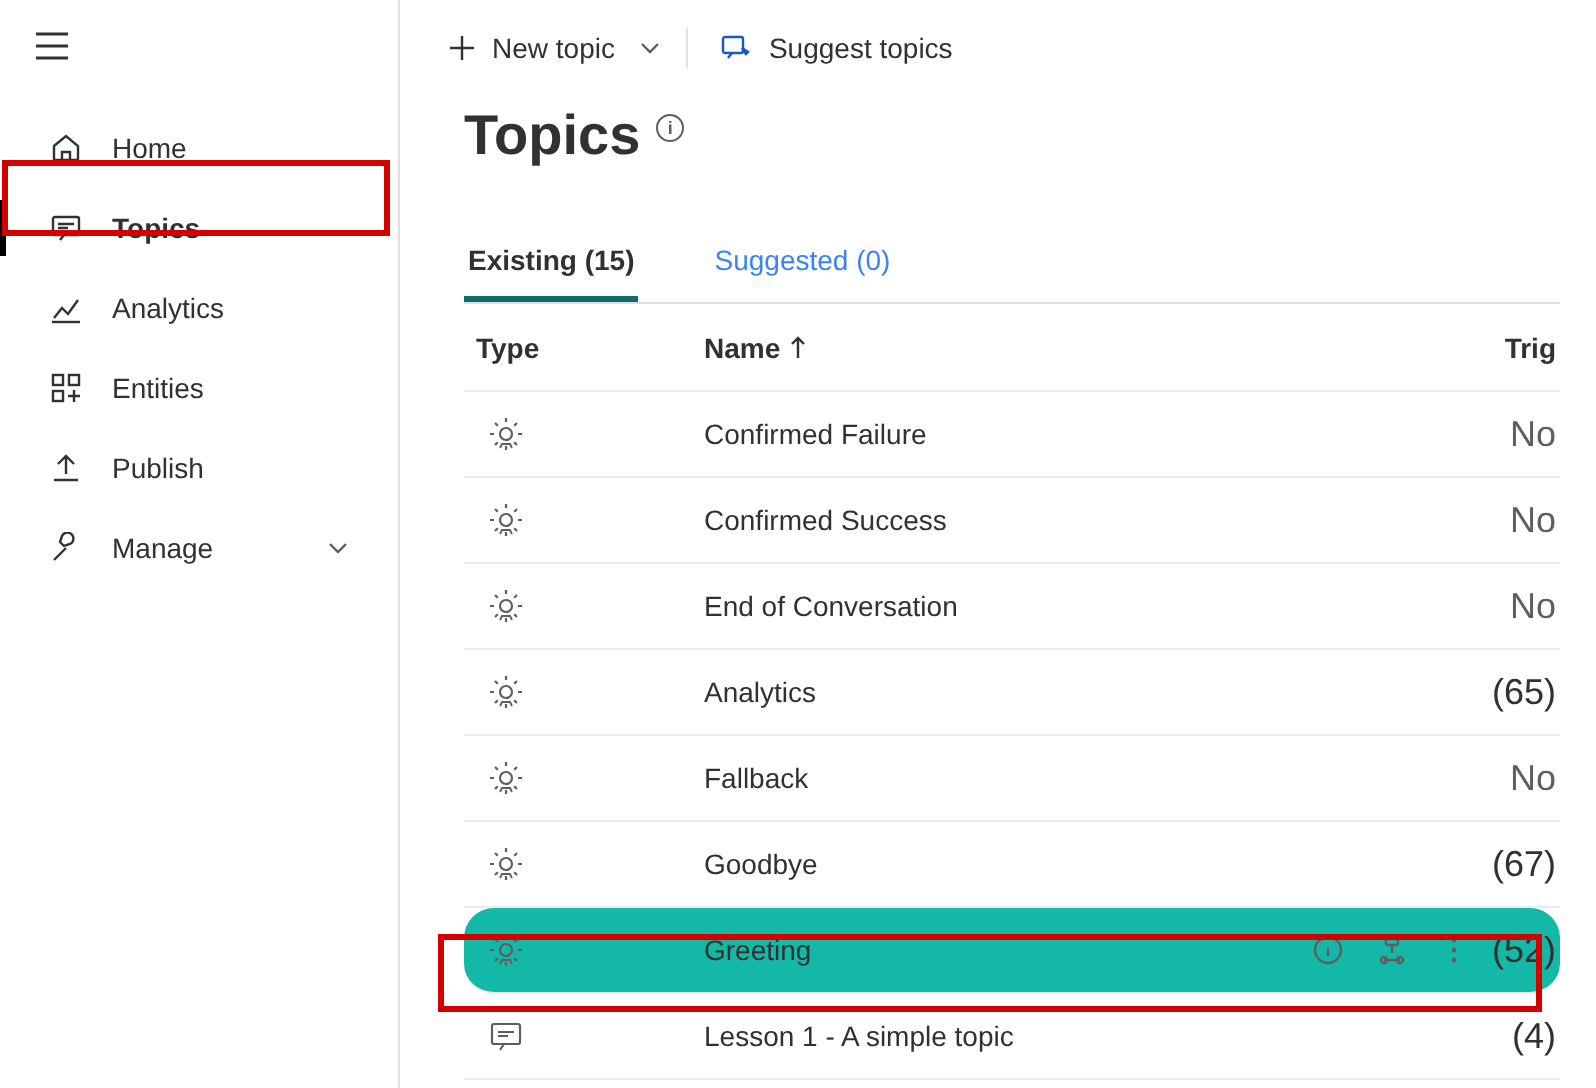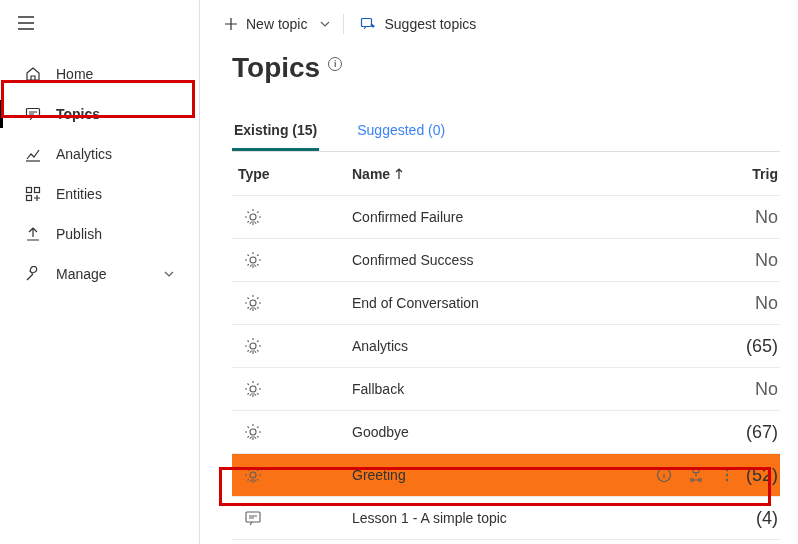--- a/index.html
+++ b/index.html
@@ -25,21 +25,21 @@
 .tab.active { color:#323130; font-weight:600; border-bottom:3px solid #0f6c6c; }
 .table-head { display:flex; align-items:center; height:44px; font-weight:600; color:#323130; border-bottom:1px solid #edebe9; }
 .col-type { width:120px; padding-left:6px; }
 .col-name { flex:1; display:flex; align-items:center; gap:4px; }
 .col-actions { width:100px; display:flex; gap:16px; align-items:center; justify-content:flex-end; padding-right:12px; }
 .col-trig { width:34px; text-align:right; padding-right:2px;}
 .row { display:flex; align-items:center; height:43px; border-bottom:1px solid #edebe9; }
 .row .col-type { padding-left:12px; color:#605e5c; }
 .row .col-trig { color:#605e5c; font-size:18px;}
 .row .col-trig.link { color:#323130;}
-.row.selected { background:#f97316; }
+.row.selected { background:#14b8a6;border-radius:15px; }
 .highlight-sidebar { position:absolute; border:3px solid #d40000; left:1px; top:80px; width:194px; height:38px; pointer-events:none; }
 .highlight-row { position:absolute; border:3px solid #d40000; left:219px; top:467px; width:552px; height:39px; pointer-events:none; }
 svg { display:block; }
 .trig-header { font-weight:700; }
 </style>
 </head>
 <body>
 
 <div class="app">
   <div class="sidebar">

